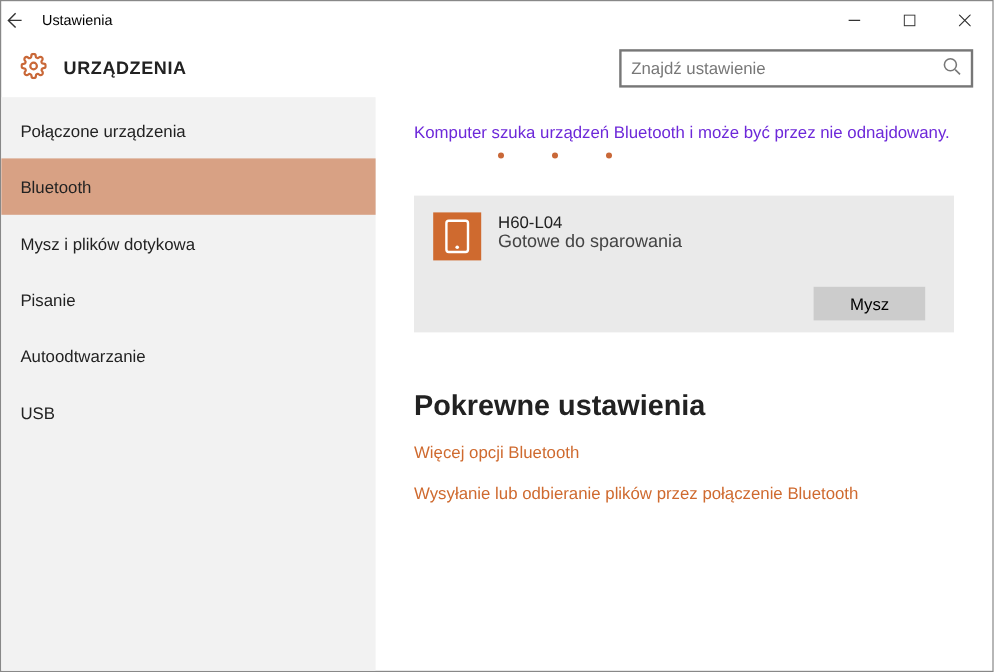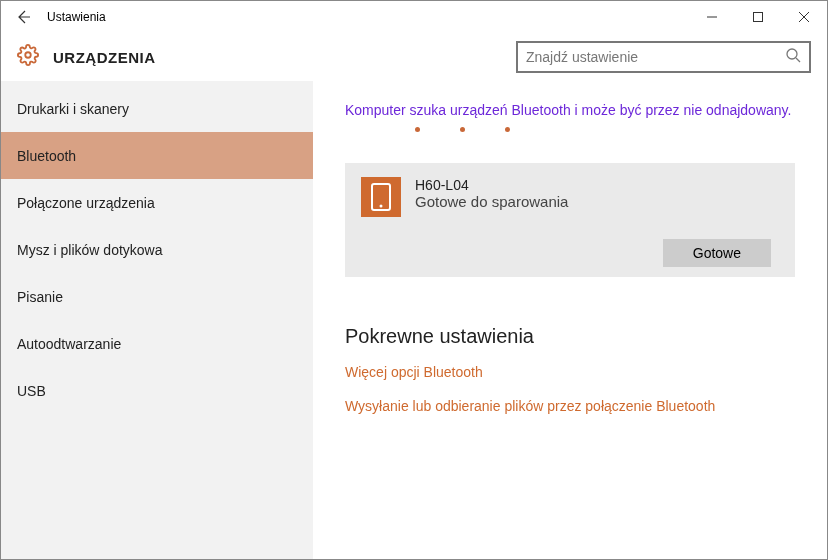--- a/index.html
+++ b/index.html
@@ -1,19 +1,19 @@
 <!DOCTYPE html>
 <html><head>
 <meta charset="utf-8">
 <style>
   * { box-sizing: border-box; margin: 0; padding: 0; font-family: "Segoe UI", Tahoma, sans-serif; }
   body { width: 828px; height: 560px; background: #fff; border: 1px solid #888; overflow: hidden; position: relative; }
 
   .titlebar { height: 32px; display: flex; align-items: center; }
-  .titlebar-left { display: flex; align-items: center; gap: 14px; padding-left: 12px; }
+  .titlebar-left { display: flex; align-items: center; gap: 14px; }
   .back-btn { width: 20px; height: 20px; display: flex; align-items: center; justify-content: center; cursor: pointer; }
   .title { font-size: 12px; color: #000; }
   .win-controls { margin-left: auto; display: flex; }
   .win-btn { width: 46px; height: 32px; display: flex; align-items: center; justify-content: center; cursor: pointer; }
 
   .header { height: 48px; display: flex; align-items: center; padding: 0 16px; gap: 48px; }
   .header-left { display: flex; align-items: center; gap: 14px; }
   .gear { color: #c96838; }
   .header-title { font-size: 15px; font-weight: 600; letter-spacing: 0.5px; color: #222; }
   .search-box { margin-left: auto; width: 295px; height: 32px; border: 2px solid #777; display: flex; align-items: center; padding: 0 8px; background: #fff; }
@@ -33,21 +33,21 @@
   .dot { width: 5px; height: 5px; border-radius: 50%; background: #c96838; }
 
   .device-card { background: #eaeaea; padding: 14px 24px 10px 16px; margin-bottom: 48px; }
   .device-row { display: flex; gap: 14px; align-items: flex-start; }
   .device-icon { width: 40px; height: 40px; background: #cf6a2f; display: flex; align-items: center; justify-content: center; }
   .device-name { font-size: 14px; color: #222; }
   .device-status { font-size: 15px; color: #444; }
   .pair-row { display: flex; justify-content: flex-end; margin-top: 22px; }
   .pair-btn { background: #ccc; border: none; padding: 6px 30px; font-size: 14px; cursor: pointer; }
 
-  .h2 { font-size: 20px; font-weight: 400; color: #222; margin-bottom: 16px; }
+  .h2 { font-size: 24px; font-weight: 700; color: #222; margin-bottom: 16px; }
   .link { font-size: 14px; color: #cf6a2f; display: block; margin-bottom: 18px; cursor: pointer; }
 </style>
 </head>
 <body>
 
 <div class="titlebar">
   <div class="titlebar-left">
     <div class="back-btn">
       <svg width="16" height="16" viewBox="0 0 16 16">
           <path d="M10 2 L4 8 L10 14 M4 8 H15" stroke="#333" stroke-width="1.2" fill="none"></path>
@@ -91,27 +91,24 @@
           <circle cx="7" cy="7" r="5"></circle>
           <path d="M11 11 L15 15"></path>
         </svg>
     </span>
   </div>
 </div>
 
 <div class="body">
   <div class="sidebar">
     <div class="sidebar-item">
-        <span>Drukarki i skanery</span>
+        <span>Połączone urządzenia</span>
       </div>
     <div class="sidebar-item active">
         <span>Bluetooth</span>
-      </div>
-    <div class="sidebar-item">
-        <span>Połączone urządzenia</span>
       </div>
     <div class="sidebar-item">
         <span>Mysz i plików dotykowa</span>
       </div>
     <div class="sidebar-item">
         <span>Pisanie</span>
       </div>
     <div class="sidebar-item">
         <span>Autoodtwarzanie</span>
       </div>
@@ -135,21 +132,21 @@
               <rect x="2" y="2" width="18" height="26" rx="2"></rect>
               <circle cx="11" cy="24" r="1.5" fill="#fff" stroke="none"></circle>
             </svg>
         </div>
         <div>
           <div class="device-name">H60-L04</div>
           <div class="device-status">Gotowe do sparowania</div>
         </div>
       </div>
       <div class="pair-row">
-        <button class="pair-btn">Gotowe</button>
+        <button class="pair-btn">Mysz</button>
       </div>
     </div>
 
     <div class="h2">Pokrewne ustawienia</div>
     <a class="link">Więcej opcji Bluetooth</a>
     <a class="link">Wysyłanie lub odbieranie plików przez połączenie Bluetooth</a>
   </div>
 </div>
 
 </body></html>

